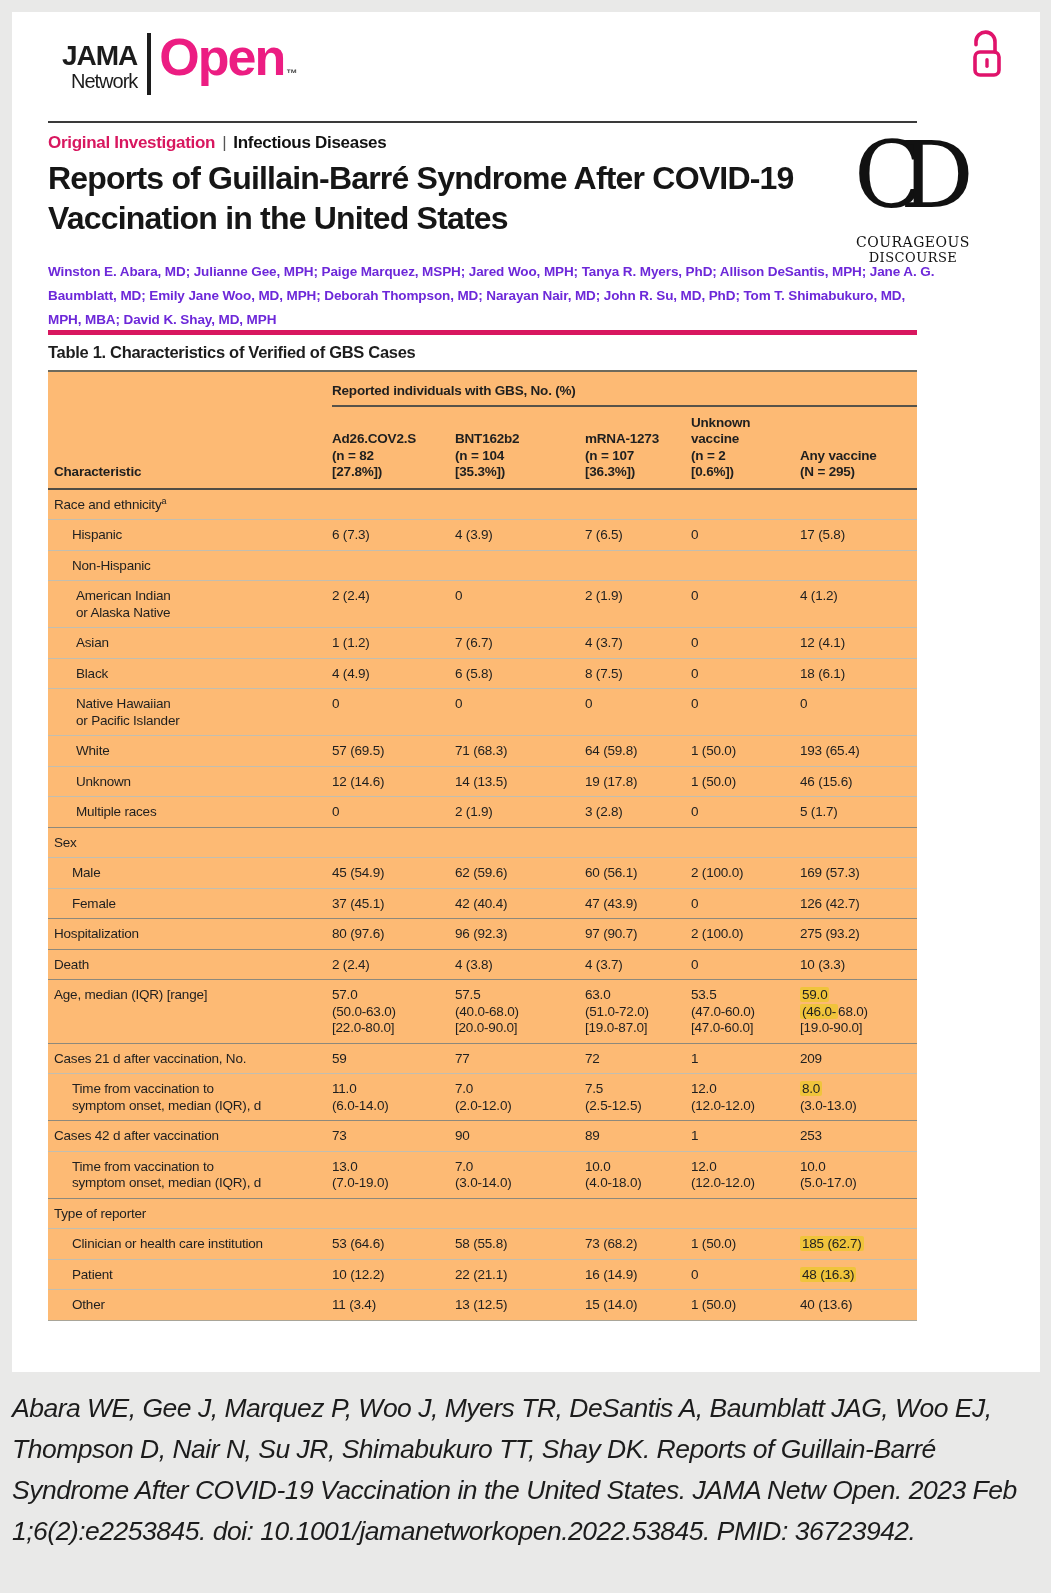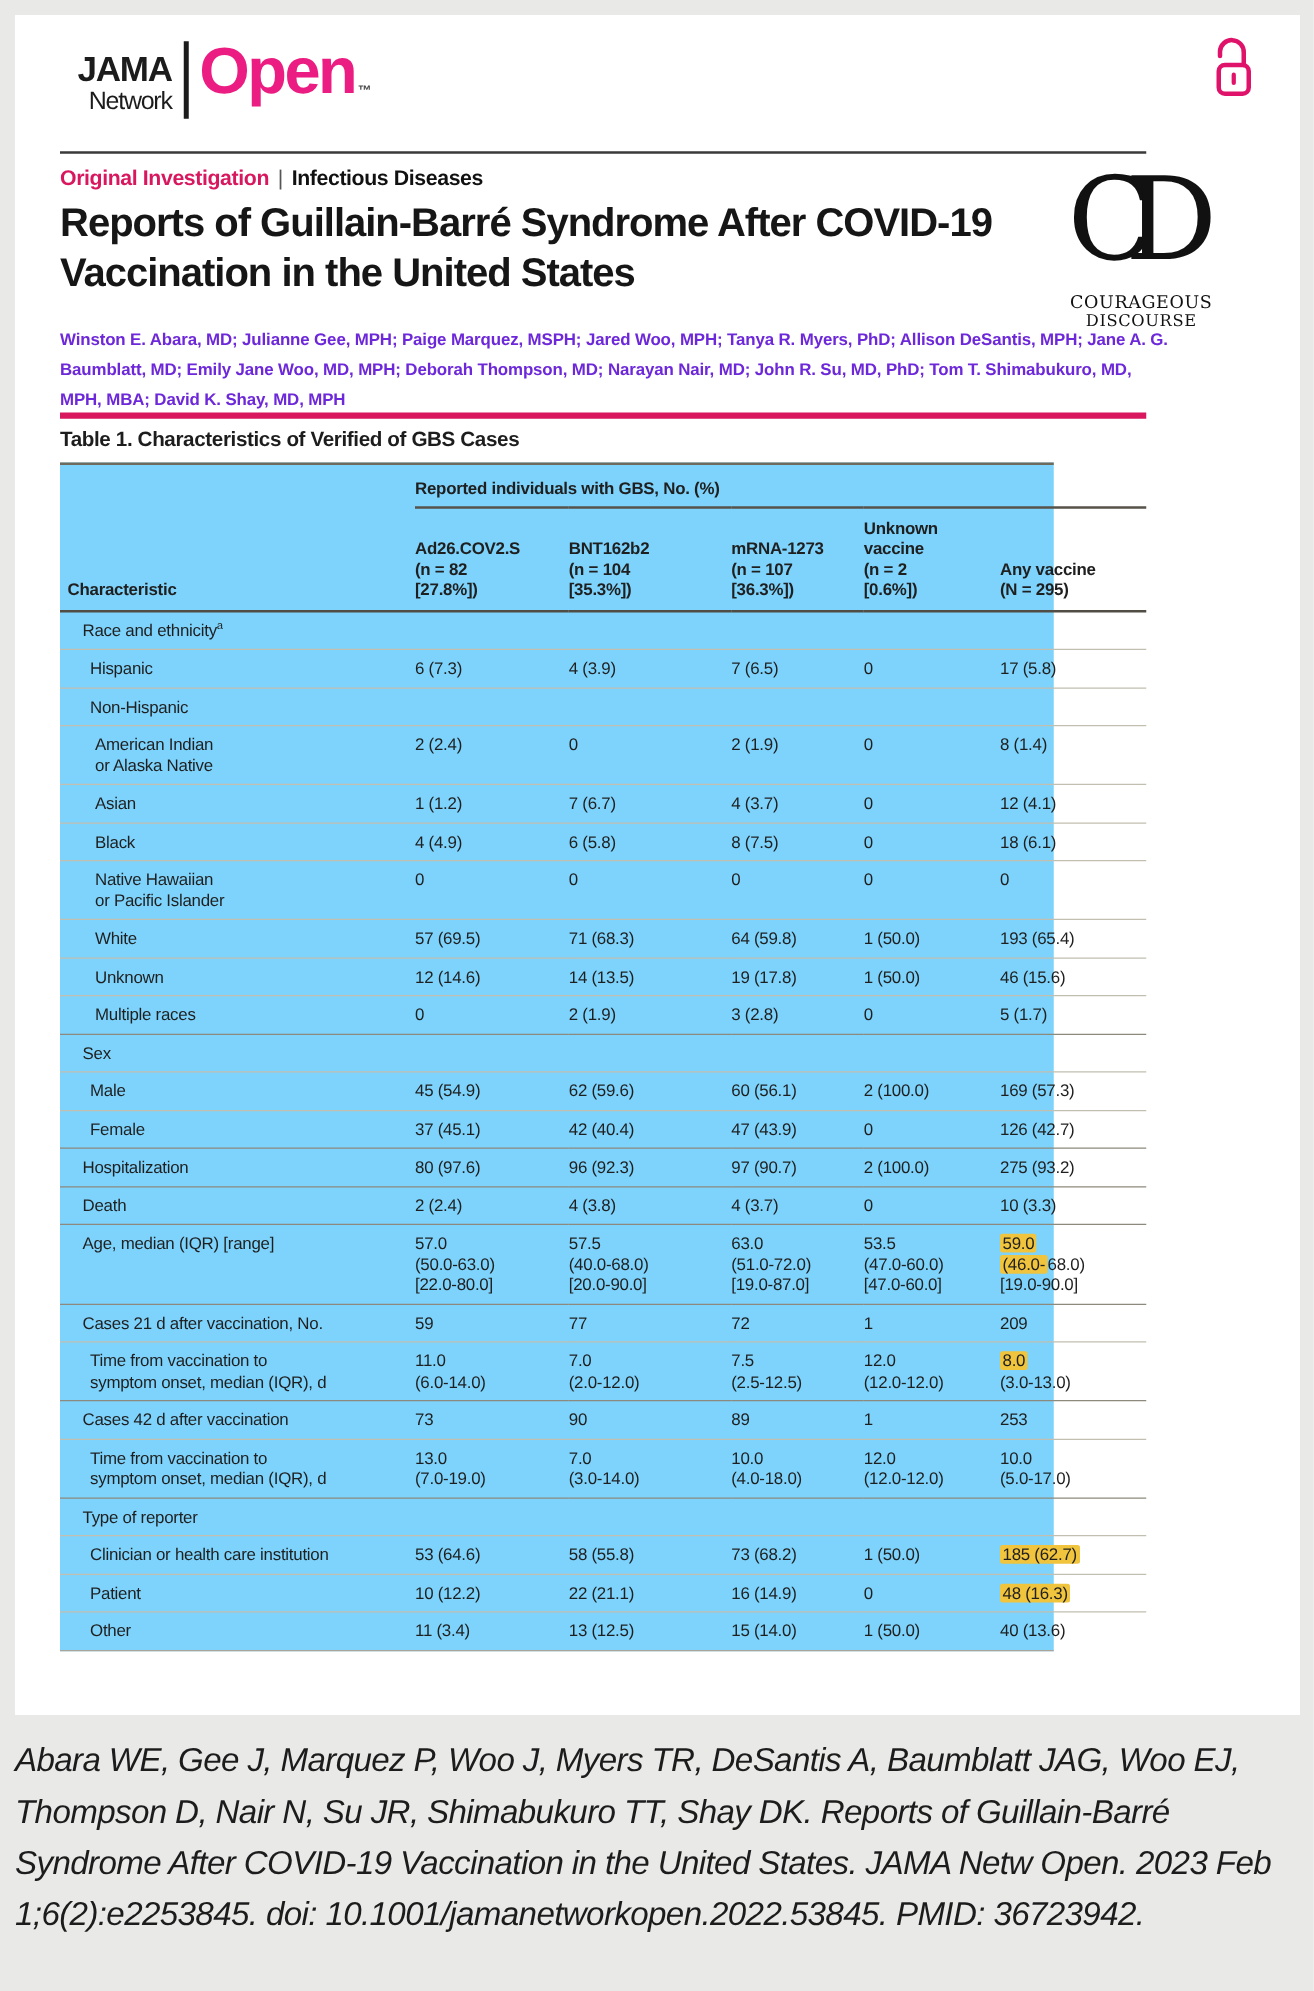--- a/index.html
+++ b/index.html
@@ -44,31 +44,31 @@
   .cd-line2{font-family:"DejaVu Serif","Liberation Serif",serif;font-size:13px;letter-spacing:0.5px;}
   
   .authors{
     position:absolute;left:36px;top:248px;width:890px;margin:0;
     font-size:13.5px;font-weight:bold;color:#6d28d9;line-height:24px;letter-spacing:-0.1px;
   }
   
   .pink-bar{position:absolute;left:36px;top:318px;width:869px;height:5px;background:#d8175f;}
   .table-title{position:absolute;left:36px;top:331px;font-size:16.5px;font-weight:bold;color:#1d1d1d;letter-spacing:-0.3px;}
   .tablewrap{
-    position:absolute;left:36px;top:358px;width:795px;
-    background:#7dd3fc;border-top:2px solid #6e6a5c;border-bottom:1px solid #a9a598;
+    position:absolute;left:36px;top:358px;width:869px;
+    background:#fdba74;border-top:2px solid #6e6a5c;border-bottom:1px solid #a9a598;
   }
   table{border-collapse:collapse;width:100%;table-layout:fixed;}
   td,th{font-size:13.5px;color:#1f1f1f;text-align:left;vertical-align:top;line-height:16.5px;letter-spacing:-0.2px;}
   .spanner{font-weight:bold;padding:11px 0 5px 0;border-bottom:2px solid #57534a;}
   th{font-weight:bold;vertical-align:bottom;padding:8px 6px 7px 0;border-bottom:2px solid #514d44;}
   td{padding:7px 6px 6px 0;}
   tr.light td{border-top:1px solid #c2beb0;}
   tr.strong td{border-top:1px solid #8d897c;}
-  td.lbl0{padding-left:18px;}
+  td.lbl0{padding-left:6px;}
   td.lbl1{padding-left:24px;}
   td.lbl2{padding-left:28px;margin-left:40px;}
   sup{font-size:9px;line-height:0;}
   mark{background:#f0c43c;color:inherit;padding:0 2px;border-radius:2px;}
   
   .citation{
     position:absolute;left:12px;top:1388px;width:1024px;margin:0;
     font-style:italic;font-size:26.5px;line-height:41px;color:#1c1c1c;letter-spacing:-0.5px;
   }
 </style>
@@ -162,21 +162,21 @@
               <td></td>
               <td></td>
               <td></td>
             </tr>
             <tr class="light">
               <td class="lbl2">American Indian<br>or Alaska Native</td>
               <td>2 (2.4)</td>
               <td>0</td>
               <td>2 (1.9)</td>
               <td>0</td>
-              <td>8 (1.4)</td>
+              <td>4 (1.2)</td>
             </tr>
             <tr class="light">
               <td class="lbl2">Asian</td>
               <td>1 (1.2)</td>
               <td>7 (6.7)</td>
               <td>4 (3.7)</td>
               <td>0</td>
               <td>12 (4.1)</td>
             </tr>
             <tr class="light">

